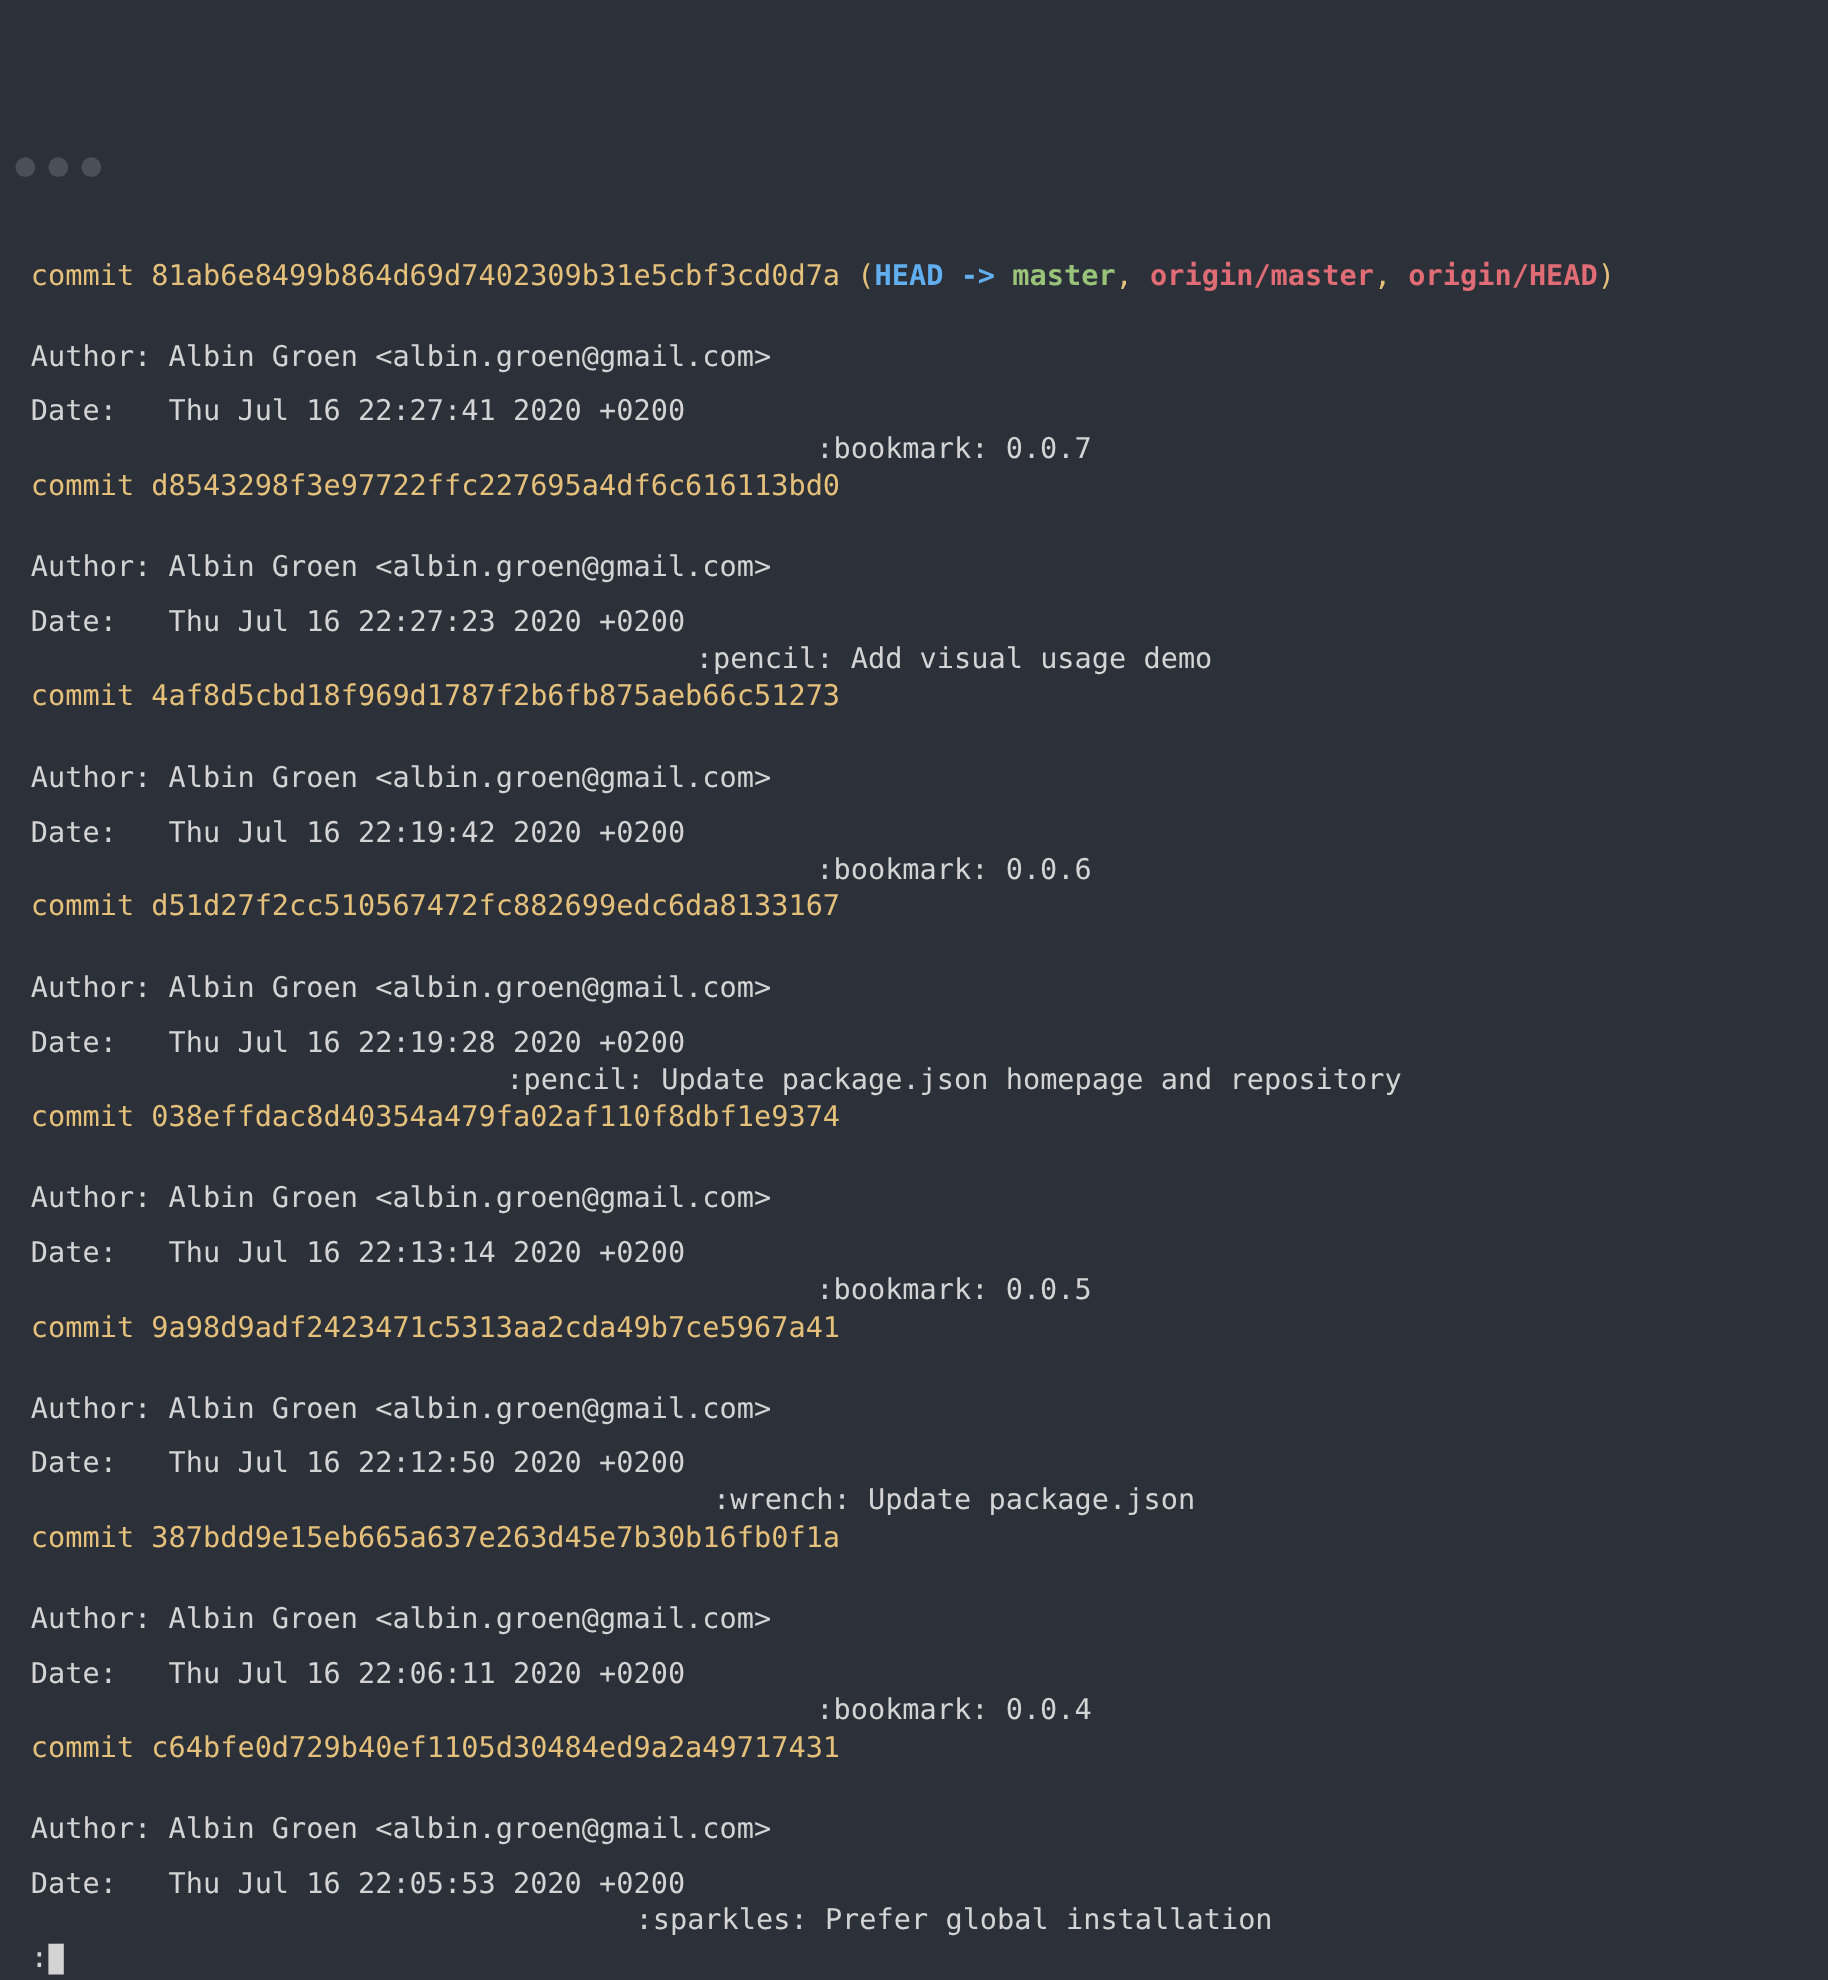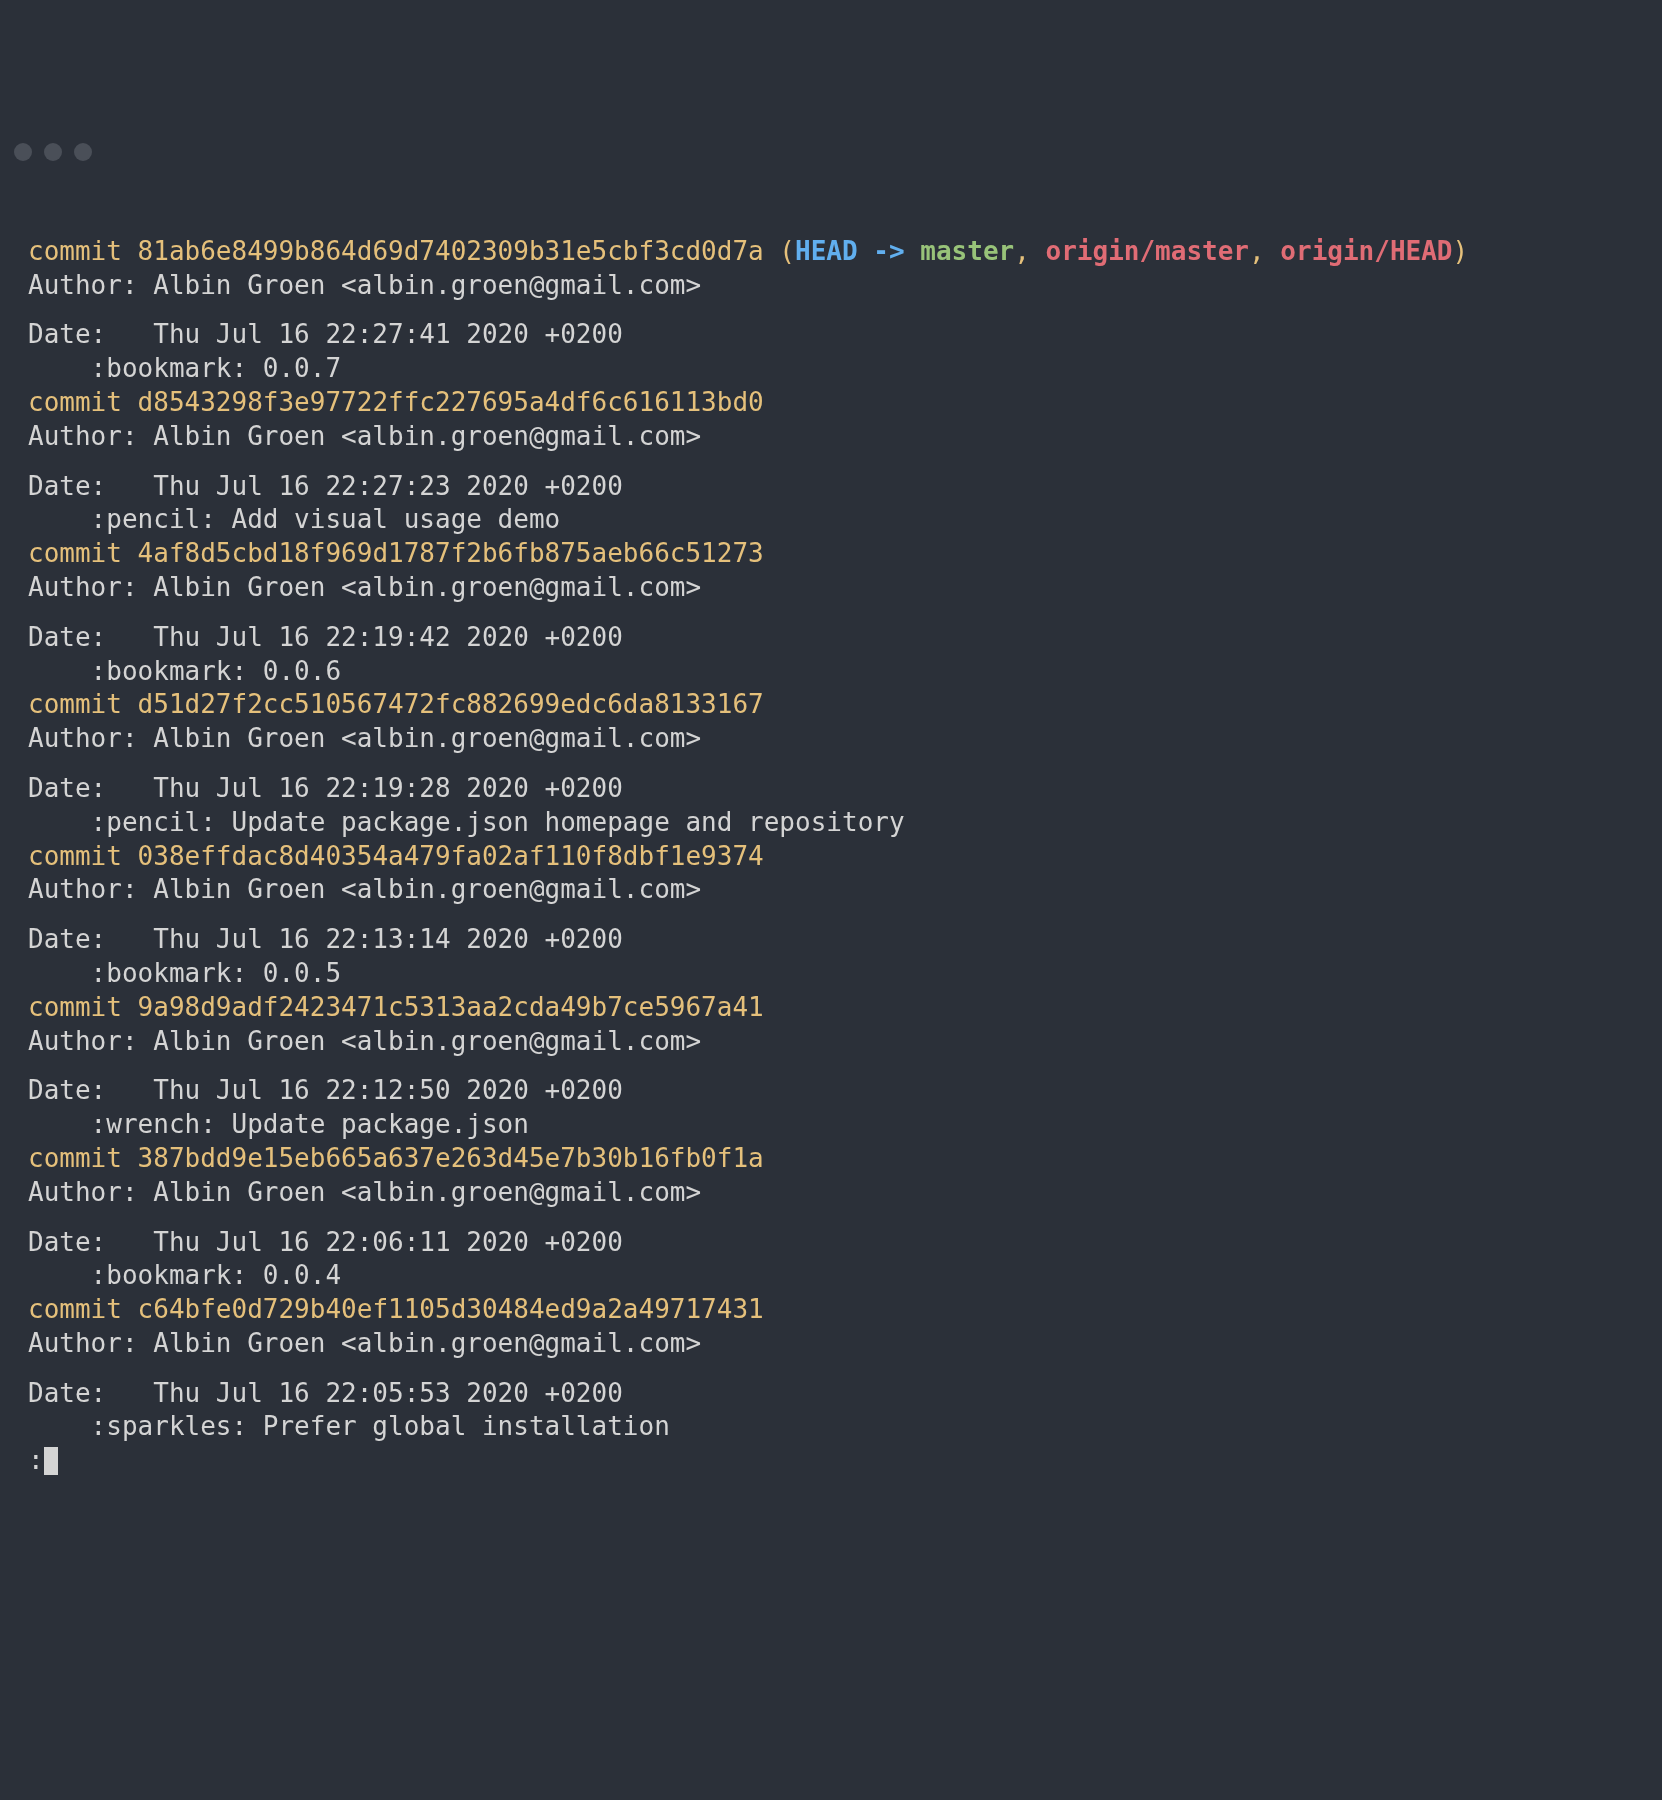--- a/index.html
+++ b/index.html
@@ -24,23 +24,23 @@
       width: 18px;
       height: 18px;
       border-radius: 50%;
       background: #4a4f58;
     }
     .content {
       padding: 4px 18px 10px 28px;
     }
     .commit-word { color: #e5c07b; }
     .hash { color: #e5c07b; }
-    .author-line { color: #d4d4d4; }
+    .author-line { color: #d4d4d4; margin-top: 40px; }
     .date-line { color: #d4d4d4; margin-top: 16px; }
-    .message-line { color: #d4d4d4; }
+    .message-line { color: #d4d4d4; text-align: center; }
     .paren { color: #e5c07b; }
     .head { color: #61afef; font-weight: bold; }
     .arrow { color: #61afef; font-weight: bold; }
     .branch { color: #98c379; font-weight: bold; }
     .remote { color: #e06c75; font-weight: bold; }
     .comma { color: #e5c07b; }
     .line { display: block; }
     .prompt-line { color: #d4d4d4; }
     .cursor {
       display: inline-block;

